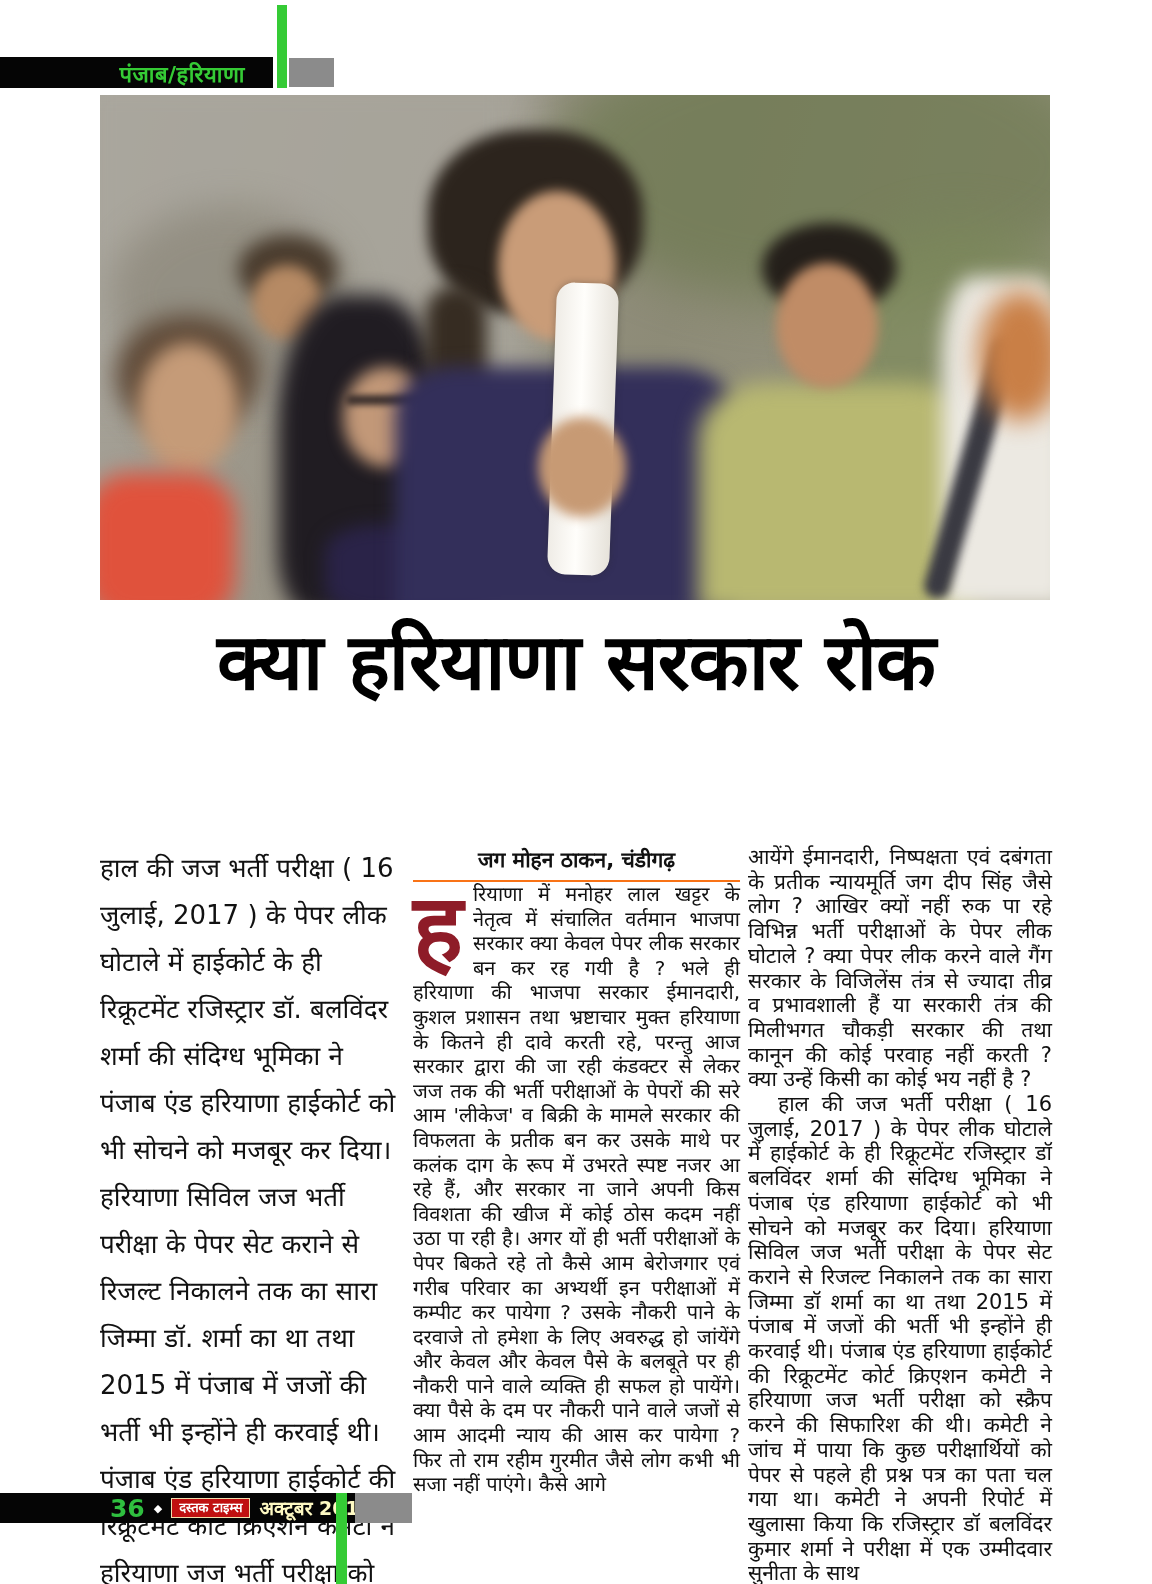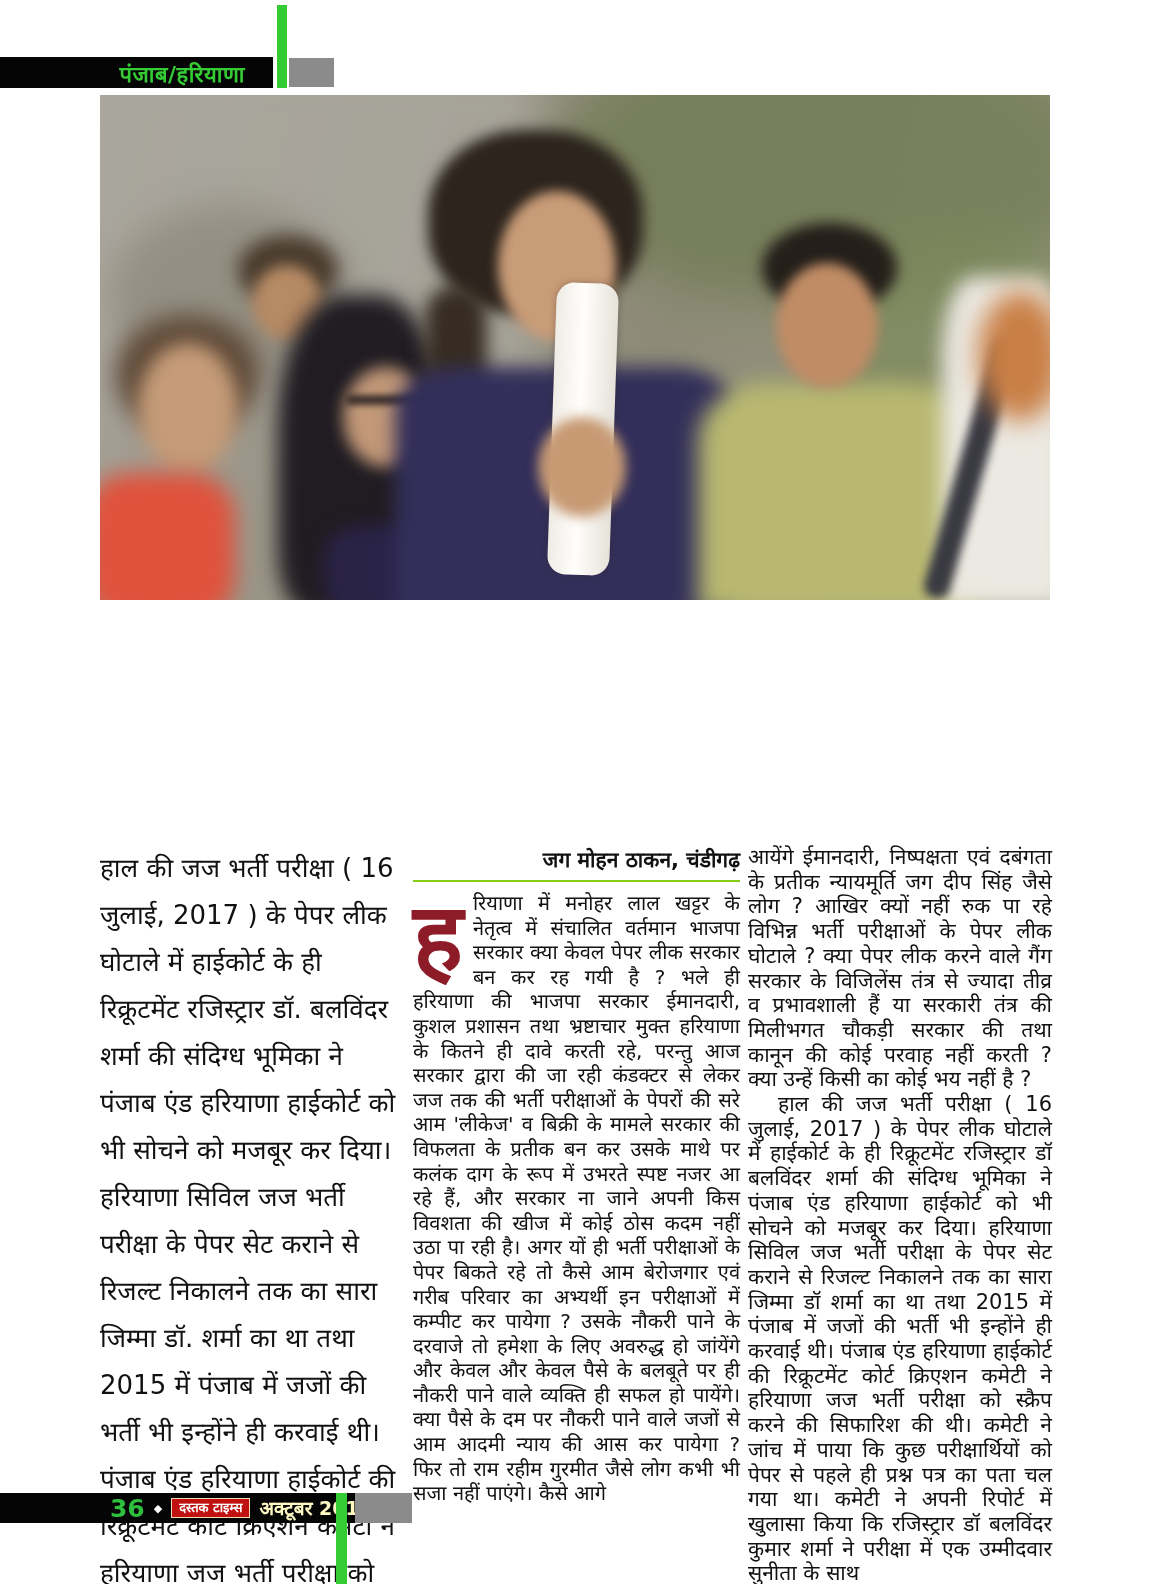--- a/index.html
+++ b/index.html
@@ -51,22 +51,22 @@
 
   
   .headline{position:absolute;left:0;top:606px;width:1152px;text-align:center;
     font-weight:900;font-size:78px;line-height:112px;color:#000;letter-spacing:-1px;}
 
   
   .col{position:absolute;top:845px;box-sizing:border-box;}
   .col-left{left:100px;width:305px;font-size:26px;line-height:47px;text-align:left;}
   .col-middle{left:413px;width:327px;}
   .col-right{left:748px;width:304px;font-size:21px;line-height:24.7px;text-align:justify;}
-  .byline{font-size:21px;font-weight:bold;text-align:right;padding-bottom:7px;
-    border-bottom:2px solid #84cc16;margin-bottom:9px;}
+  .byline{font-size:21px;font-weight:bold;text-align:center;padding-bottom:7px;
+    border-bottom:2px solid #f97316;}
   .body-par{font-size:20px;line-height:24.6px;text-align:justify;margin:0;}
   .drop-cap{float:left;color:#8e1c28;font-size:94px;line-height:82px;font-weight:900;
     padding:6px 10px 0 0;}
   .indent{text-indent:30px;margin:0;}
   .mt0{margin:0;}
 
   
   .footer-bar{position:absolute;left:0;top:1493px;width:380px;height:30px;background:#050505;
     display:flex;align-items:center;justify-content:flex-end;gap:9px;padding-right:8px;box-sizing:border-box;}
   .page-num{color:#2fbf3f;font-size:25px;font-weight:bold;line-height:1;}
@@ -110,20 +110,21 @@
     <div class="blob main-hand"></div>
     <div class="blob green-shirt"></div>
     <div class="blob green-guy-hair"></div>
     <div class="blob green-guy-face"></div>
     <div class="blob white-shirt"></div>
     <div class="blob bag-strap"></div>
     <div class="blob orange-far"></div>
   </div>
 
   <div class="headline">
+    <div>क्या हरियाणा सरकार रोक</div>
   </div>
 
   <div class="col col-left">
     <p class="mt0">हाल की जज भर्ती परीक्षा ( 16 जुलाई, 2017 ) के पेपर लीक घोटाले में हाईकोर्ट के ही रिक्रूटमेंट रजिस्ट्रार डॉ. बलविंदर शर्मा की संदिग्ध भूमिका ने पंजाब एंड हरियाणा हाईकोर्ट को भी सोचने को मजबूर कर दिया। हरियाणा सिविल जज भर्ती परीक्षा के पेपर सेट कराने से रिजल्ट निकालने तक का सारा जिम्मा डॉ. शर्मा का था तथा 2015 में पंजाब में जजों की भर्ती भी इन्होंने ही करवाई थी। पंजाब एंड हरियाणा हाईकोर्ट की रिक्रूटमेंट कोर्ट क्रिएशन कमेटी ने हरियाणा जज भर्ती परीक्षा को स्क्रैप करने की सिफारिश की थी। कमेटी ने जांच में पाया कि कुछ परीक्षार्थियों को पेपर से पहले ही प्रश्न पत्र का पता चल गया था।</p>
   </div>
 
   <div class="col col-middle">
     <div class="byline">जग मोहन ठाकन, चंडीगढ़</div>
     <p class="body-par">
       <span class="drop-cap">ह</span><span>रियाणा में मनोहर लाल खट्टर के नेतृत्व में संचालित वर्तमान भाजपा सरकार क्या केवल पेपर लीक सरकार बन कर रह गयी है ? भले ही हरियाणा की भाजपा सरकार ईमानदारी, कुशल प्रशासन तथा भ्रष्टाचार मुक्त हरियाणा के कितने ही दावे करती रहे, परन्तु आज सरकार द्वारा की जा रही कंडक्टर से लेकर जज तक की भर्ती परीक्षाओं के पेपरों की सरे आम 'लीकेज' व बिक्री के मामले सरकार की विफलता के प्रतीक बन कर उसके माथे पर कलंक दाग के रूप में उभरते स्पष्ट नजर आ रहे हैं, और सरकार ना जाने अपनी किस विवशता की खीज में कोई ठोस कदम नहीं उठा पा रही है। अगर यों ही भर्ती परीक्षाओं के पेपर बिकते रहे तो कैसे आम बेरोजगार एवं गरीब परिवार का अभ्यर्थी इन परीक्षाओं में कम्पीट कर पायेगा ? उसके नौकरी पाने के दरवाजे तो हमेशा के लिए अवरुद्ध हो जांयेंगे और केवल और केवल पैसे के बलबूते पर ही नौकरी पाने वाले व्यक्ति ही सफल हो पायेंगे। क्या पैसे के दम पर नौकरी पाने वाले जजों से आम आदमी न्याय की आस कर पायेगा ? फिर तो राम रहीम गुरमीत जैसे लोग कभी भी सजा नहीं पाएंगे। कैसे आगे</span>

